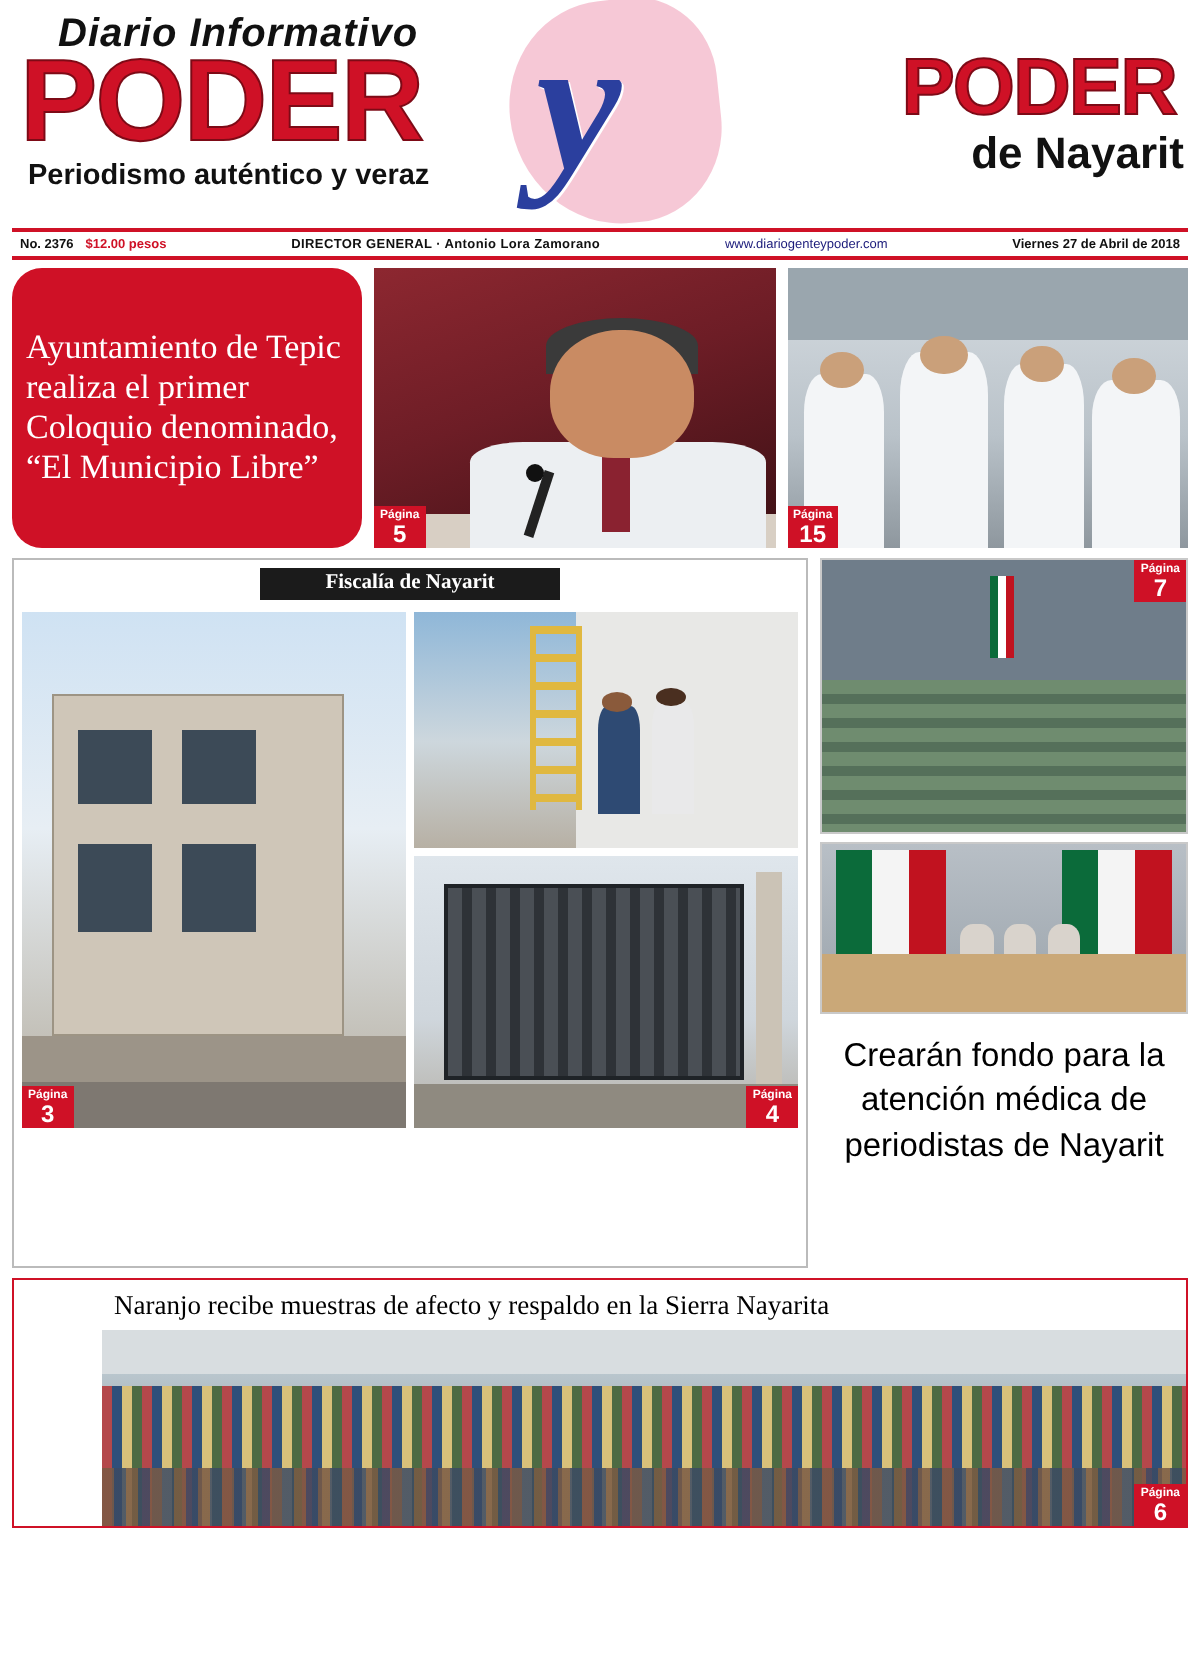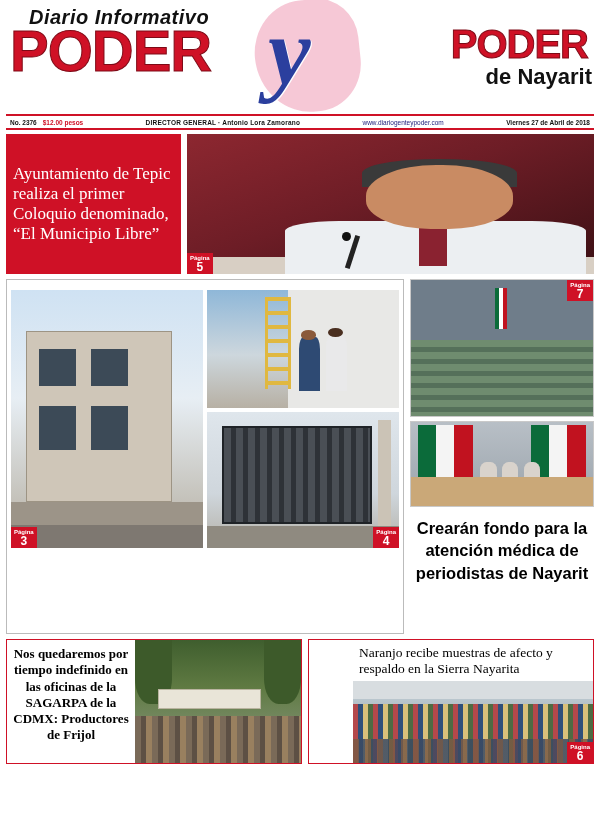--- a/index.html
+++ b/index.html
@@ -124,20 +124,21 @@
 
   
   .top-row { height: 140px; }
   .red-panel {
     background: #cf1126;
     color: #fff;
     flex: 0 0 175px;
     padding: 6px 7px;
     display: flex;
     align-items: center;
+    border-radius: 15px;
   }
   .red-panel p {
     margin: 0;
     font-family: "Liberation Serif", serif;
     font-size: 17px;
     line-height: 1.18;
     font-weight: normal;
   }
   .red-right { text-align: center; flex: 0 0 175px; }
   .red-right p { font-size: 15.5px; width: 100%; }
@@ -192,21 +193,21 @@
   .mp-left { flex: 0 0 192px; position: relative; }
   .mp-right { flex: 1 1 auto; display: flex; flex-direction: column; gap: 4px; }
   .mp-r-top { flex: 0 0 118px; position: relative; }
   .mp-r-bot { flex: 1 1 auto; position: relative; }
 
   .med-photo { flex: 0 0 138px; position: relative; }
   .med-text {
     flex: 1 1 auto;
     text-align: center;
     font-family: "Liberation Sans", sans-serif;
-    font-weight: bold;
+    font-weight: normal;
     font-size: 16.5px;
     line-height: 1.35;
     padding: 6px 3px 0 3px;
     color: #000;
   }
 
   
   .bottom-row { margin-top: 5px; height: 125px; }
   .bl { flex: 0 0 296px; border: 1px solid #cf1126; display: flex; }
   .br { flex: 1 1 auto; border: 1px solid #cf1126; display: flex; flex-direction: column; padding-left: 44px; }
@@ -302,20 +303,21 @@
 <div class="page">
 
   <div class="masthead">
     <div class="mh-pink"></div>
     <div class="mh-top">Diario Informativo</div>
     <div class="mh-main">
       <div class="mh-gente">PODER</div>
       <div class="mh-poder">PODER</div>
     </div>
     <div class="mh-y">y</div>
+    <div class="mh-sub">Periodismo auténtico y veraz</div>
     <div class="mh-nayarit">de Nayarit</div>
   </div>
 
   <div class="infobar">
     <div class="ib-left">
       <span>No.  2376</span>
       <span class="ib-price">$12.00 pesos</span>
     </div>
     <span class="ib-mid">DIRECTOR GENERAL  ·  Antonio Lora Zamorano</span>
     <span class="ib-url">www.diariogenteypoder.com</span>
@@ -337,26 +339,44 @@
           <div class="face"></div>
         <div class="mic"></div>
           <div class="micball"></div>
       </div>
       <div class="pagebadge" style="left:0; bottom:0;">
         <span>Página</span>
         <b>5</b>
       </div>
     </div>
 
+    <div class="photo photo-mid">
+      <div class="ph-inner ph-coats">
+        <div class="band"></div>
+        <div class="p" style="left:4%;  width:20%; height:62%;"></div>
+        <div class="h" style="left:8%;  top:30%; width:11%; height:13%;"></div>
+        <div class="p" style="left:28%; width:22%; height:70%;"></div>
+        <div class="h" style="left:33%; top:24%; width:12%; height:14%;"></div>
+        <div class="p" style="left:54%; width:20%; height:66%;"></div>
+        <div class="h" style="left:58%; top:28%; width:11%; height:13%;"></div>
+        <div class="p" style="left:76%; width:22%; height:60%;"></div>
+        <div class="h" style="left:81%; top:32%; width:11%; height:13%;"></div>
+      </div>
+      <div class="pagebadge" style="left:0; bottom:0;">
+        <span>Página</span>
+        <b>15</b>
+      </div>
+    </div>
 
   </div>
 
   <div class="row main-row">
 
     <div class="main-left">
+      <div class="tagline">Fiscalía de Nayarit</div>
       <div class="headline">
       </div>
 
       <div class="main-photos">
         <div class="mp-left photo">
           <div class="ph-inner ph-house">
             <div class="bld">
               <div class="w" style="left:8%;  top:10%; width:26%; height:22%;"></div>
               <div class="w" style="left:44%; top:10%; width:26%; height:22%;"></div>
               <div class="w" style="left:8%;  top:44%; width:26%; height:26%;"></div>
@@ -420,31 +440,20 @@
           <div class="desk"></div>
         </div>
       </div>
 
       <div class="med-text">Crearán fondo para la atención médica de periodistas de Nayarit</div>
     </div>
   </div>
 
   <div class="row bottom-row">
 
-    <div class="bl">
-      <div class="bl-text">Nos quedaremos por tiempo indefinido en las oficinas de la SAGARPA de la CDMX: Productores de Frijol</div>
-      <div class="bl-photo photo">
-        <div class="ph-inner ph-march">
-          <div class="tree" style="left:0;"></div>
-          <div class="tree" style="right:0;"></div>
-          <div class="banner"></div>
-          <div class="crowd"></div>
-        </div>
-      </div>
-    </div>
 
     <div class="br">
       <div class="br-title">Naranjo recibe muestras de afecto y respaldo en la Sierra Nayarita</div>
       <div class="br-photo photo">
         <div class="ph-inner ph-gather">
           <div class="tent"></div>
             <div class="crowd"></div>
             <div class="crowd2"></div>
         </div>
         <div class="pagebadge" style="right:0; bottom:0;">

